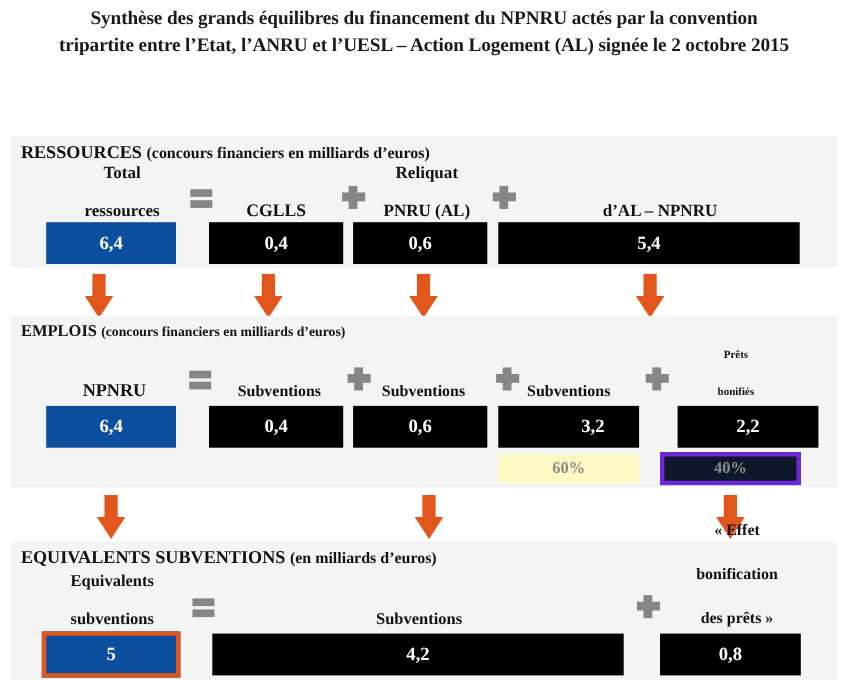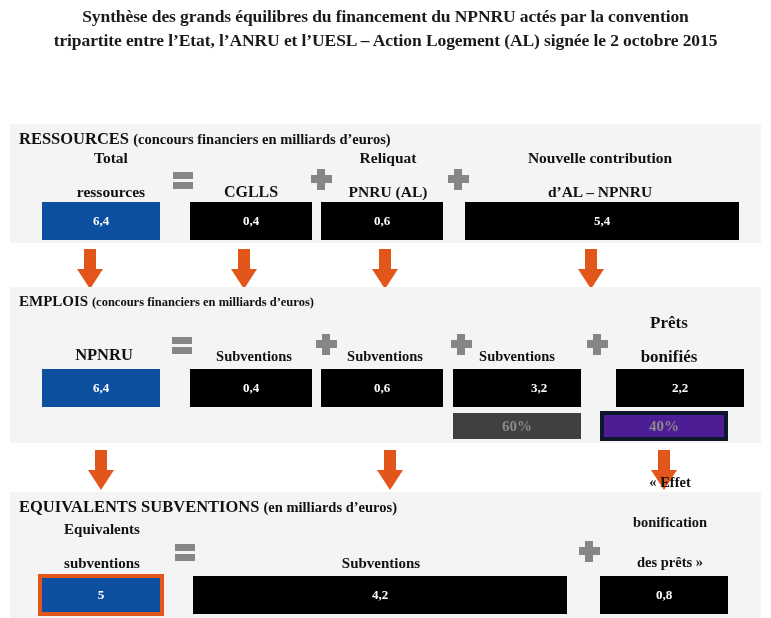--- a/index.html
+++ b/index.html
@@ -74,38 +74,38 @@
   .label span { display: block; width: 100%; }
 
   .box {
     position: absolute;
     box-sizing: border-box;
     display: flex;
     align-items: center;
     justify-content: center;
     font-weight: bold;
     color: #ffffff;
-    font-size: 13px;
+    font-size: 17px;
   }
   .box.blue { background: #0b4f9e; }
   .box.gray { background: #000000; }
   .box.outline { border: 4px solid #e2561b; }
 
   .pct {
     position: absolute;
     box-sizing: border-box;
     display: flex;
     align-items: center;
     justify-content: center;
-    background: #404040;
+    background: #fef9c3;
     color: #8a8a8a;
     font-weight: bold;
     font-size: 15px;
   }
-  .pct.outline { border: 4px solid #0f172a; background: #4c1d95; }
+  .pct.outline { border: 4px solid #6d28d9; background: #0f172a; }
 
   
   .op {
     position: absolute;
     width: 22px;
     height: 22px;
   }
   .op .bar {
     position: absolute;
     background: #868686;
@@ -168,42 +168,42 @@
     </span>
   </div>
   <div class="label" style="left:313px; top:28px; width:130px; height:48px; font-size:15.5px;">
     <span>
       <span>Reliquat</span><br>
       <span>PNRU (AL)</span>
     </span>
   </div>
   <div class="label" style="left:455px; top:28px; width:270px; height:48px; font-size:15.5px;">
     <span>
-      <span>Nouvelle contribution</span><br>
+      <br>
       <span>d’AL – NPNRU</span>
     </span>
   </div>
 
   <div class="op equals" style="left:162px; top:44px;">
     <i class="bar b1"></i>
       <i class="bar b2"></i>
   </div>
   <div class="op plus" style="left:300px; top:44px;">
     <i class="bar v"></i>
       <i class="bar h"></i>
   </div>
   <div class="op plus" style="left:437px; top:44px;">
     <i class="bar v"></i>
       <i class="bar h"></i>
   </div>
 
   <div class="box blue" style="left:32px;  top:78px; width:118px; height:38px;">6,4</div>
   <div class="box gray" style="left:180px; top:78px; width:122px; height:38px;">0,4</div>
   <div class="box gray" style="left:311px; top:78px; width:122px; height:38px;">0,6</div>
-  <div class="box gray" style="left:443px; top:78px; width:274px; height:38px;margin-left:12px;">5,4</div>
+  <div class="box gray" style="left:443px; top:78px; width:274px; height:38px;">5,4</div>
 </div>
 
 <div class="arrow" style="left:77px;  top:249px;">
   <i class="shaft"></i>
     <i class="head"></i>
 </div>
 <div class="arrow" style="left:231px; top:249px;">
   <i class="shaft"></i>
     <i class="head"></i>
 </div>
@@ -236,21 +236,21 @@
   <div class="label" style="left:313px; top:28px; width:124px; height:50px; font-size:14.5px;">
     <span>
         <span>Subventions</span>
       </span>
   </div>
   <div class="label" style="left:445px; top:28px; width:124px; height:50px; font-size:14.5px;">
     <span>
         <span>Subventions</span>
       </span>
   </div>
-  <div class="label" style="left:595px; top:28px; width:128px; height:50px; font-size:17px; line-height:17px;">
+  <div class="label" style="left:595px; top:28px; width:128px; height:50px; font-size:10px; line-height:17px;">
     <span>
       <span>Prêts</span><br>
       <span>bonifiés</span>
     </span>
   </div>
 
   <div class="op equals" style="left:161px; top:46px;">
     <i class="bar b1"></i>
       <i class="bar b2"></i>
   </div>

